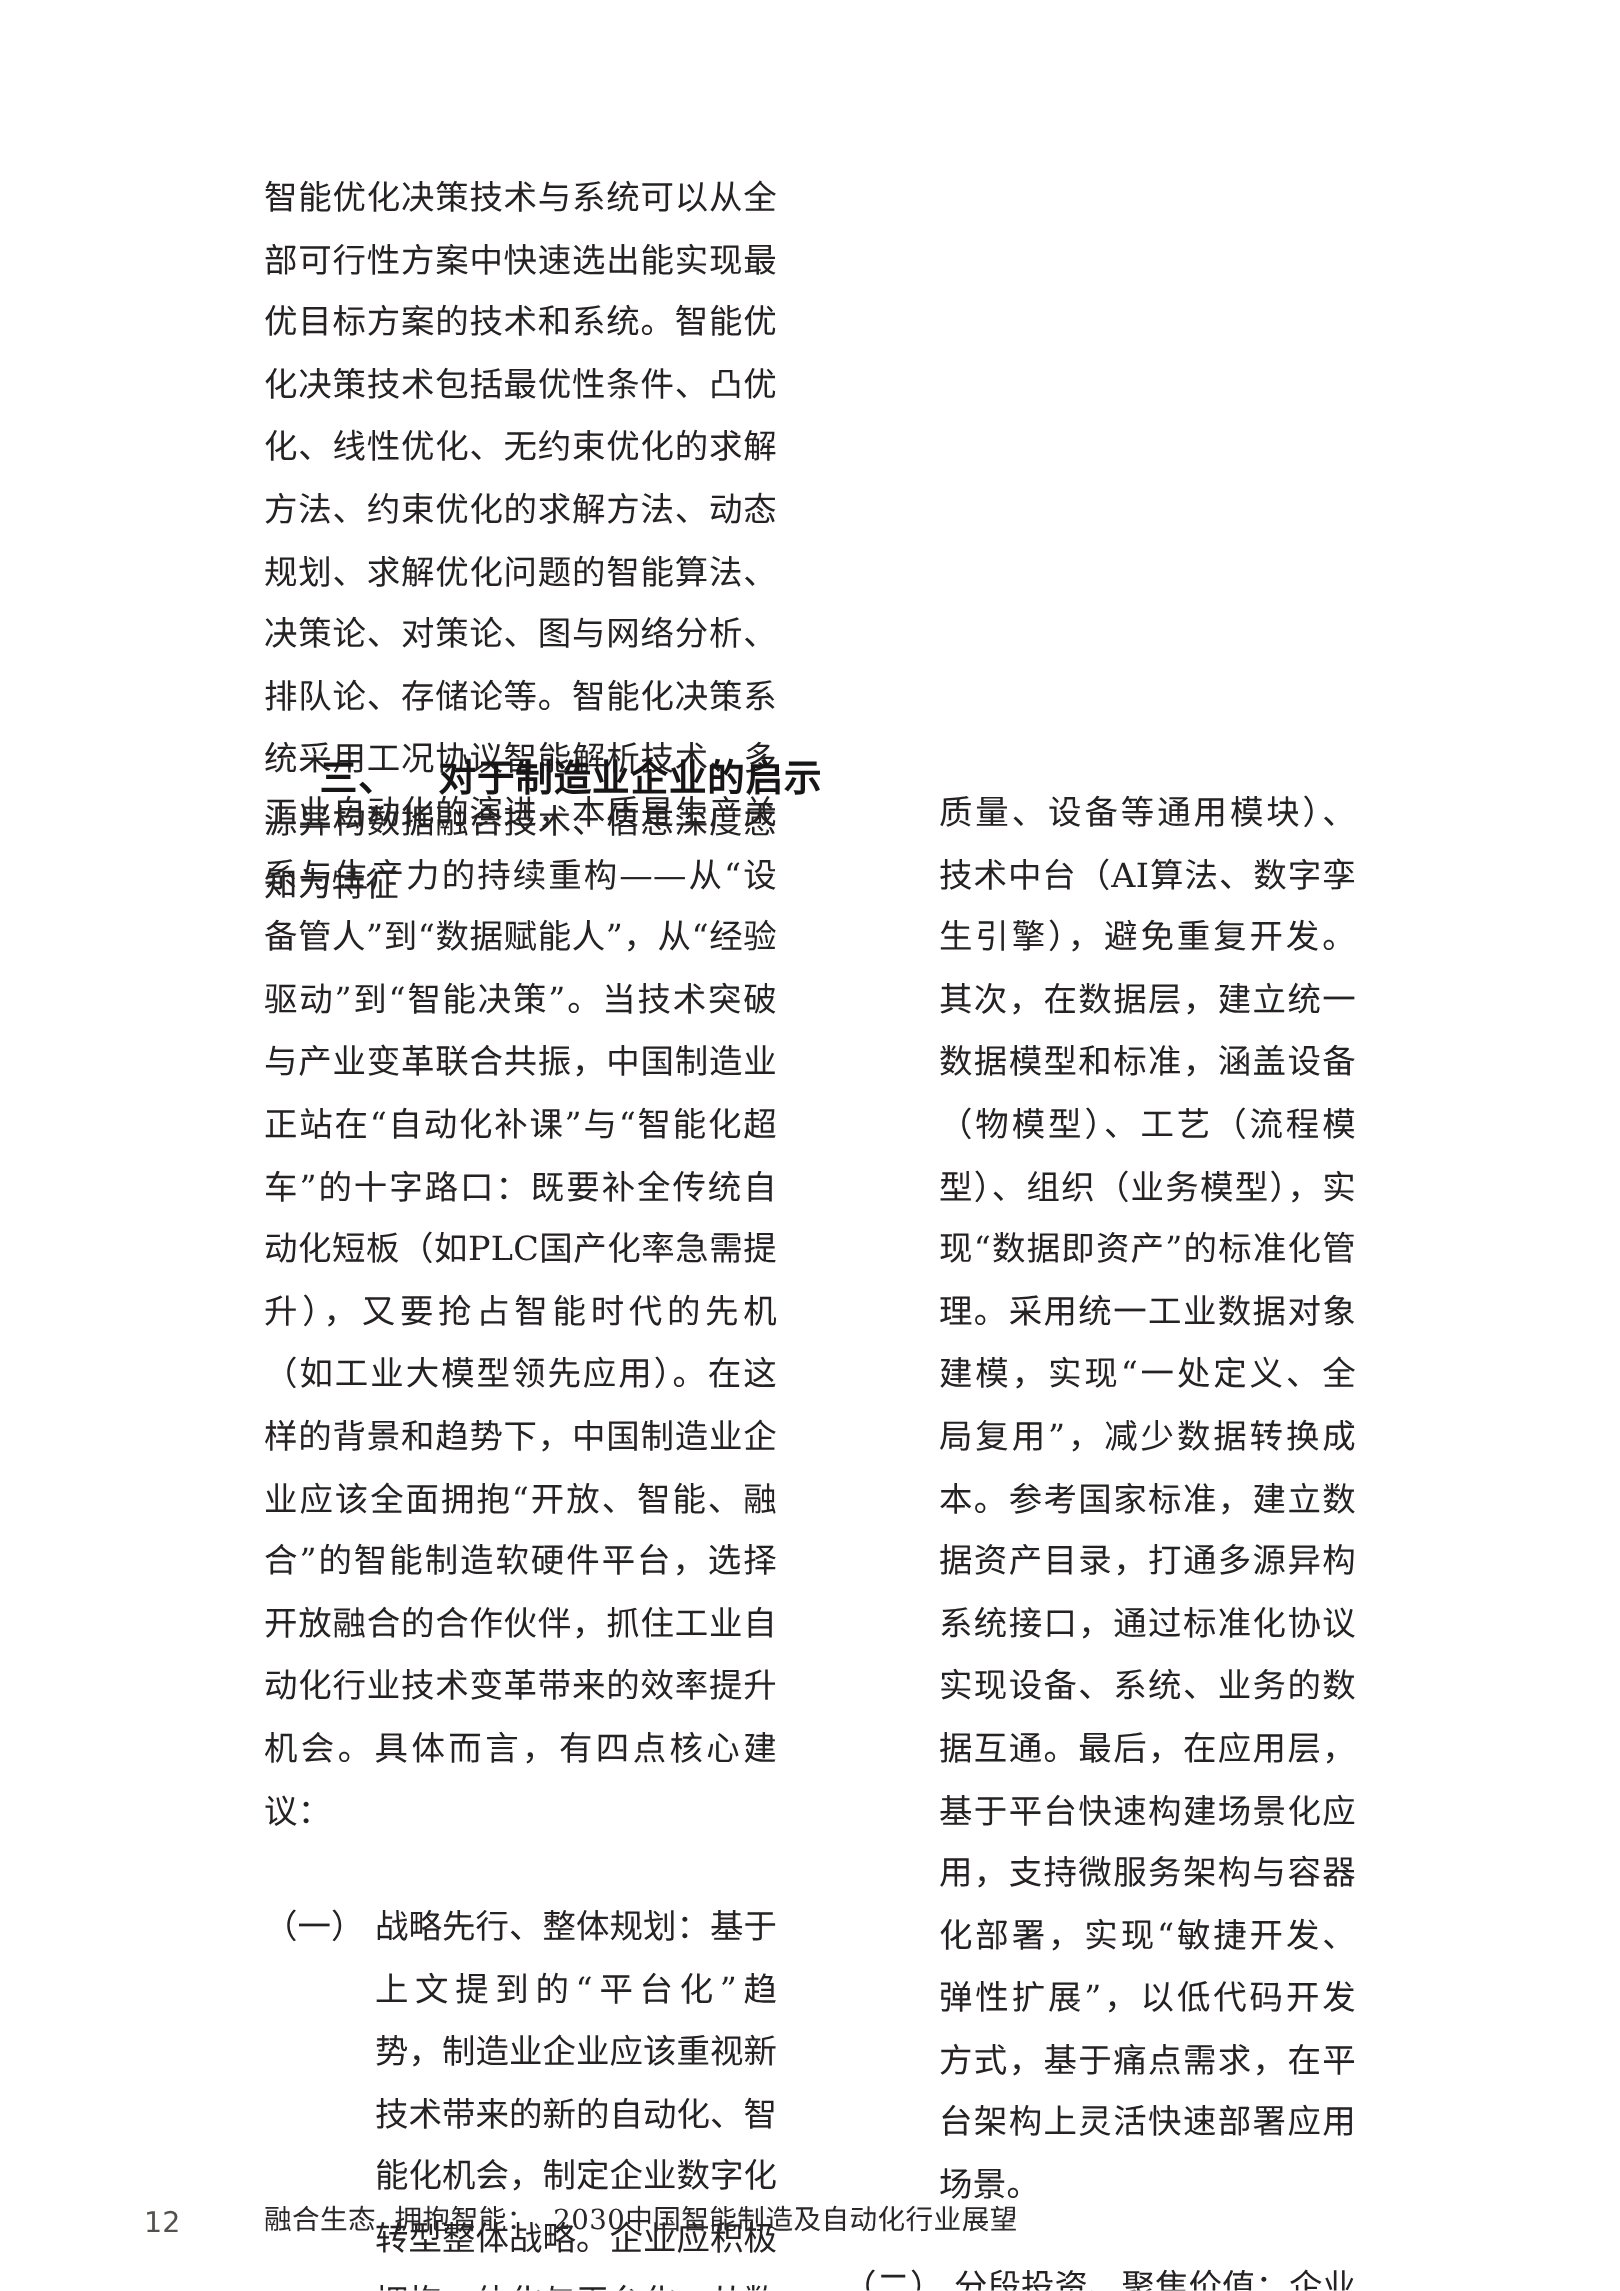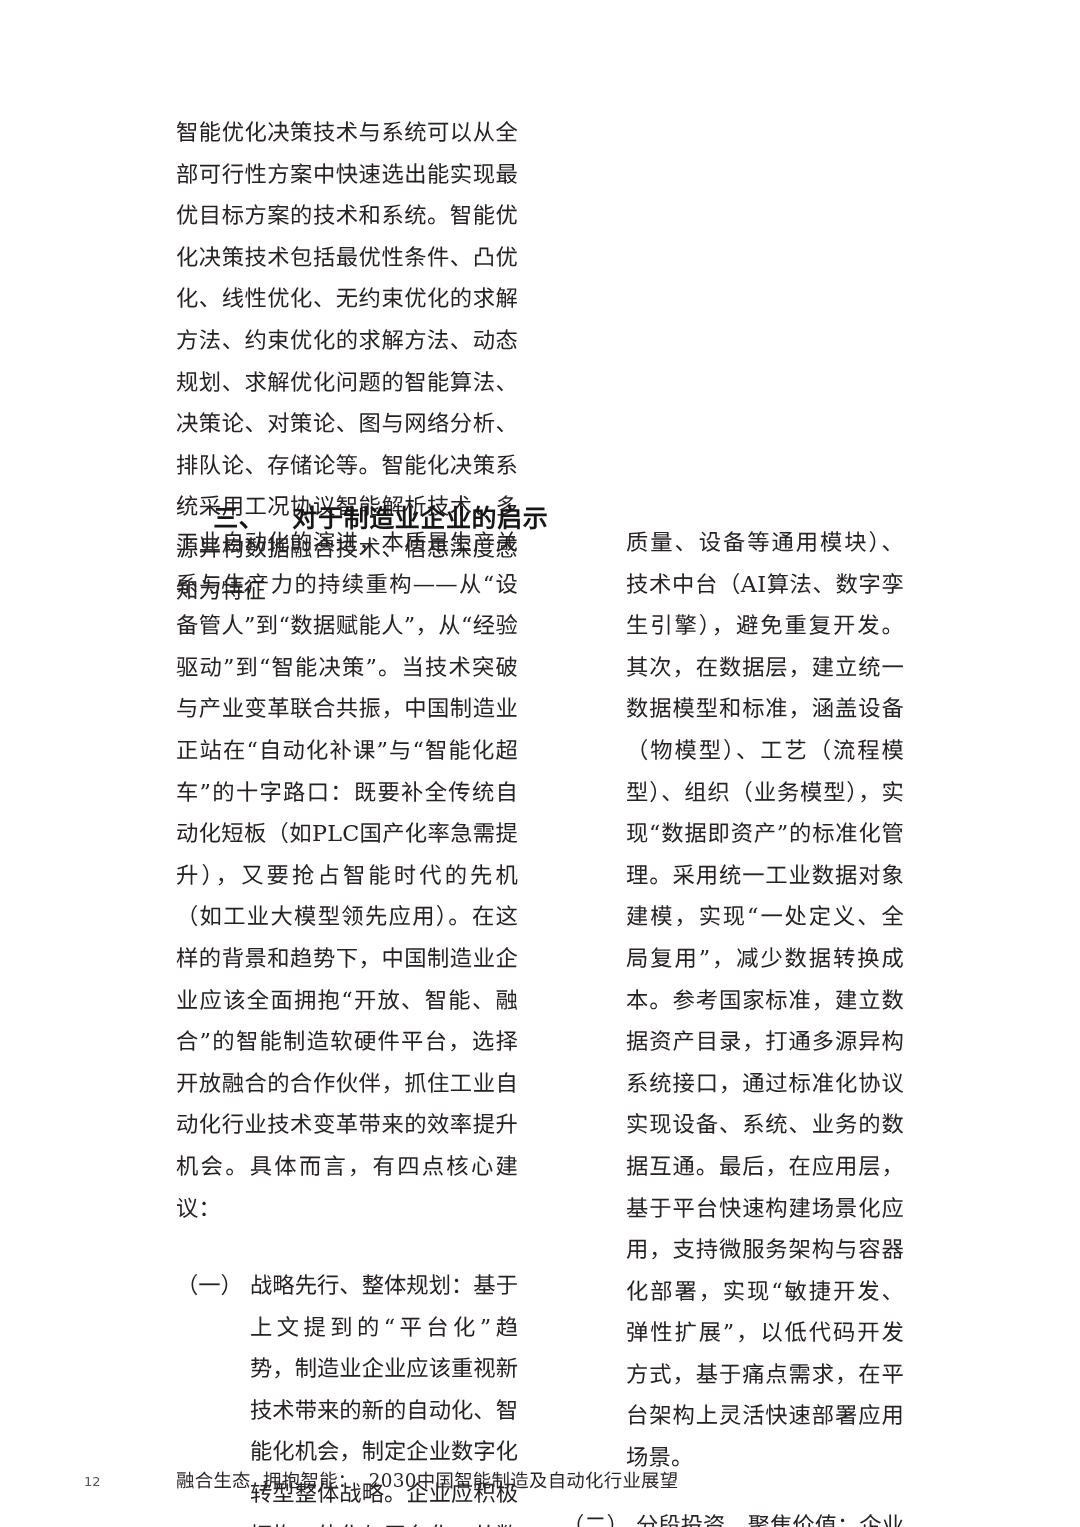--- a/index.html
+++ b/index.html
@@ -105,23 +105,23 @@
   
   .footer {
     position: absolute;
     left: 0;
     top: 1468px;
     width: 1080px;
     height: 34px;
   }
   .footer .pageno {
     position: absolute;
-    left: 84px;
+    left: 96px;
     top: 4px;
-    font-size: 13px;
+    font-size: 19px;
     line-height: 20px;
     color: #55514f;
     font-family: "DejaVu Sans", "Liberation Sans", sans-serif;
   }
   .footer .runner {
     position: absolute;
     left: 176px;
     top: 0;
     font-size: 18.4px;
     line-height: 26px;

